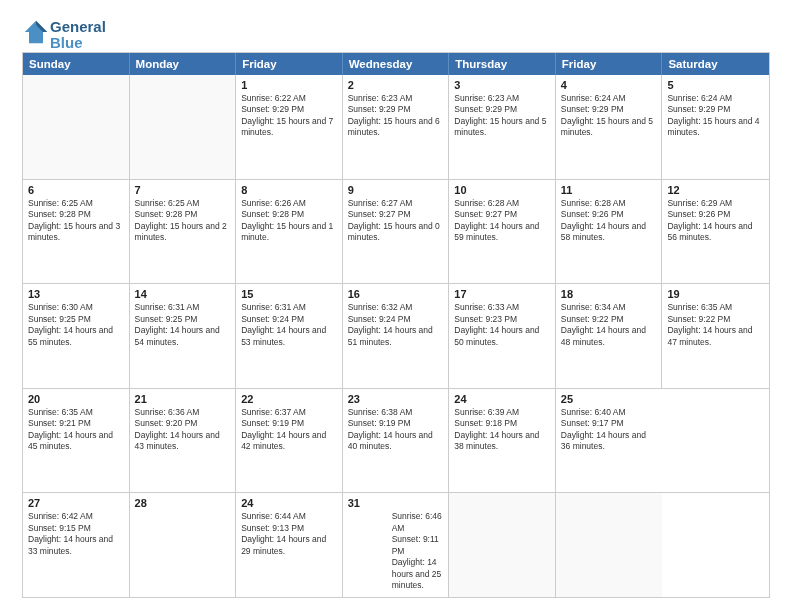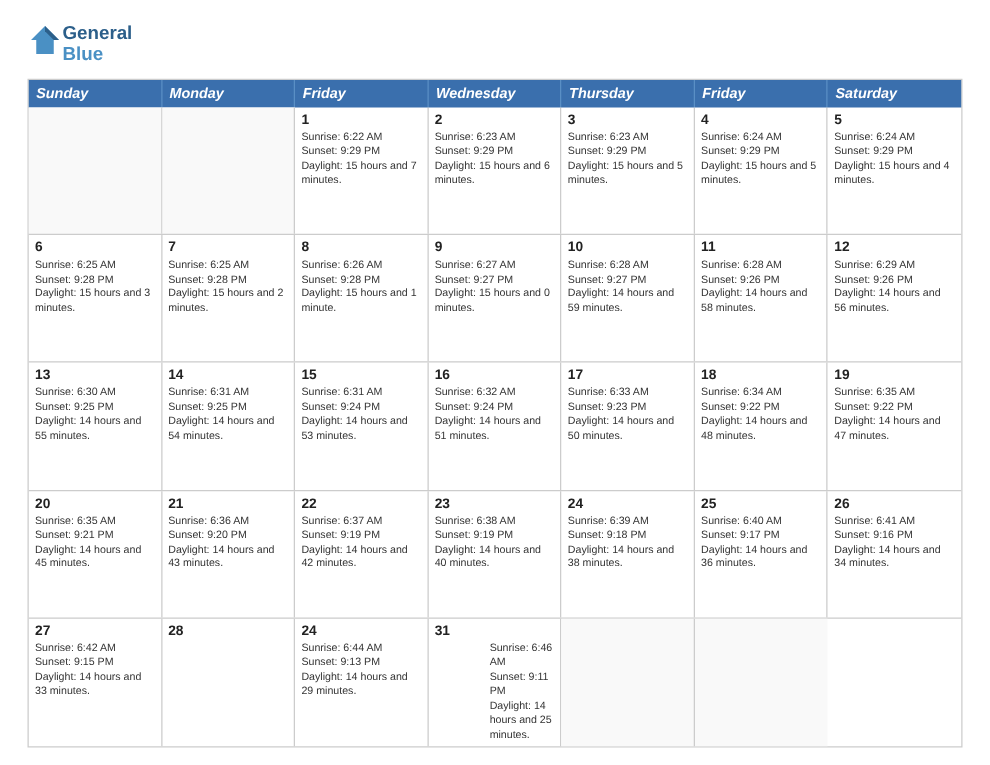--- a/index.html
+++ b/index.html
@@ -14,21 +14,20 @@
       width: 792px;
       height: 612px;
       padding: 18px 22px 14px 22px;
       display: flex;
       flex-direction: column;
     }
     .header {
       display: flex;
       justify-content: space-between;
       align-items: flex-start;
-      margin-bottom: 10px;
     }
     .logo {
       display: flex;
       align-items: center;
       gap: 0px;
     }
     .logo-text {
       font-size: 15px;
       font-weight: bold;
       color: #2c5f8a;
@@ -55,21 +54,20 @@
     .calendar {
       flex: 1;
       display: flex;
       flex-direction: column;
       border: 1px solid #ccc;
     }
     .cal-header {
       display: grid;
       grid-template-columns: repeat(7, 1fr);
       background: #3a6fad;
-      font-style: italic;
     }
     .cal-header-cell {
       color: #fff;
       font-size: 11.5px;
       font-weight: bold;
       padding: 5px 6px;
       text-align: left;
       border-right: 1px solid #5a8fc5;
     }
     .cal-header-cell:last-child { border-right: none; }
@@ -296,26 +294,20 @@
             <div class="cell-text" style="white-space: pre-line;">Sunrise: 6:39 AM
 Sunset: 9:18 PM
 Daylight: 14 hours and 38 minutes.</div>
           </div>
           <div class="cal-cell">
             <div class="day-num">25</div>
             <div class="cell-text" style="white-space: pre-line;">Sunrise: 6:40 AM
 Sunset: 9:17 PM
 Daylight: 14 hours and 36 minutes.</div>
           </div>
-          <div class="cal-cell">
-            <div class="day-num">26</div>
-            <div class="cell-text" style="white-space: pre-line;">Sunrise: 6:41 AM
-Sunset: 9:16 PM
-Daylight: 14 hours and 34 minutes.</div>
-          </div>
         </div>
         <div class="cal-row">
           <div class="cal-cell">
             <div class="day-num">27</div>
             <div class="cell-text" style="white-space: pre-line;">Sunrise: 6:42 AM
 Sunset: 9:15 PM
 Daylight: 14 hours and 33 minutes.</div>
           </div>
           <div class="cal-cell">
             <div class="day-num">28</div>

